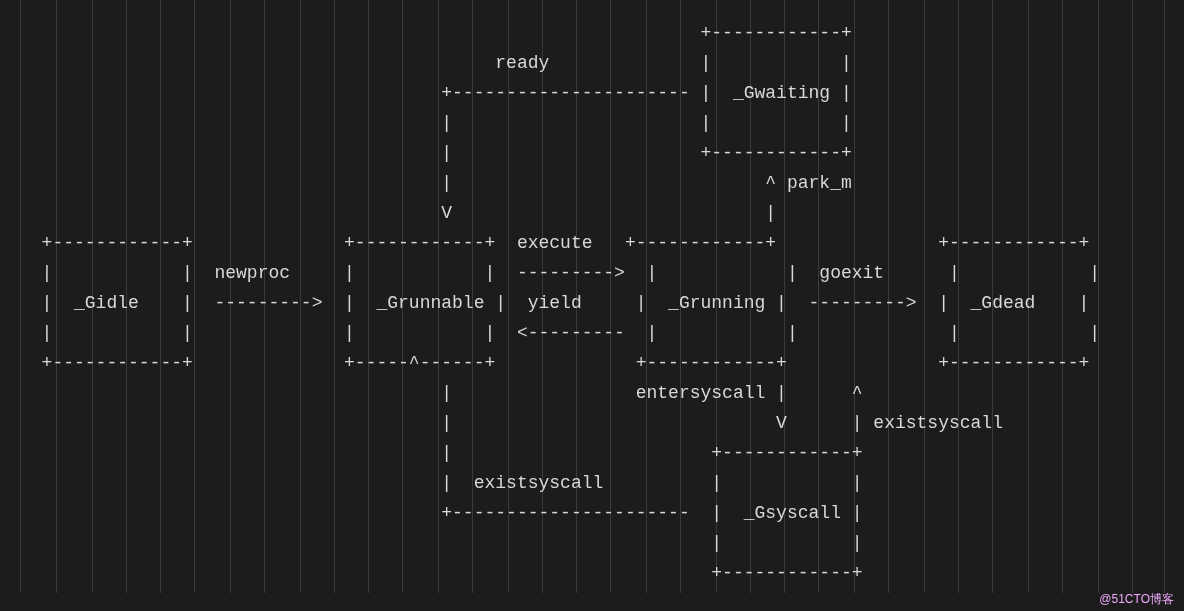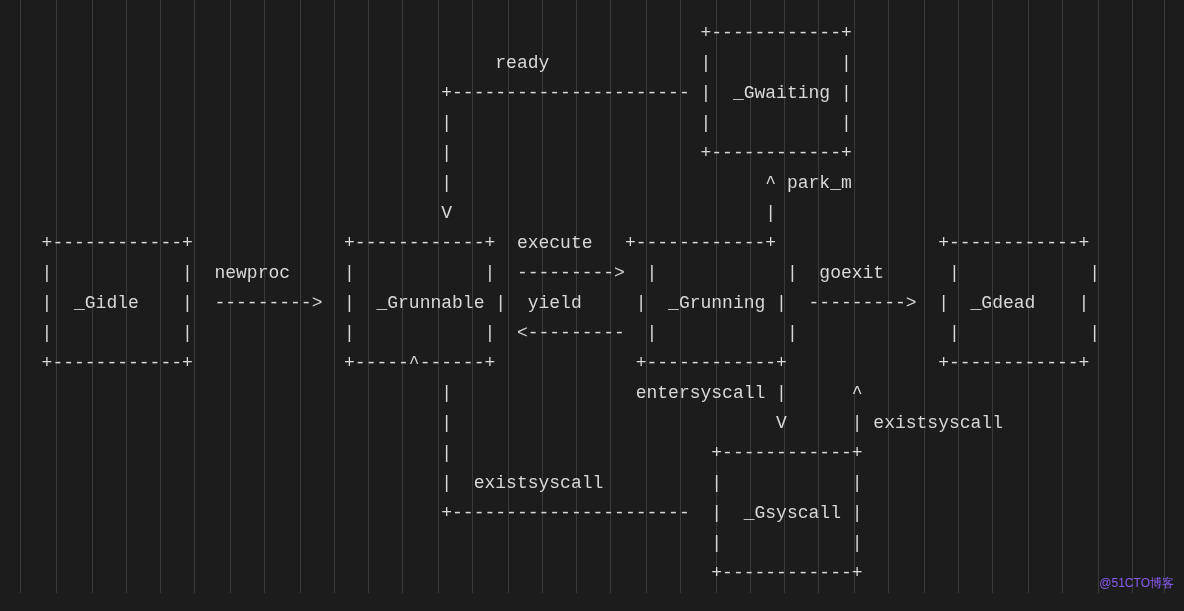--- a/index.html
+++ b/index.html
@@ -4,21 +4,21 @@
 <style>
   html,body{margin:0;padding:0;background:#1c1c1c;width:1184px;height:611px;overflow:hidden}
   .stage{position:relative;width:1184px;height:611px;font-family:ui-monospace,Menlo,Consolas,"Courier New",monospace;color:#d8d8d8}
   .lines{position:absolute;left:0;right:0;top:0;bottom:0}
   .vline{position:absolute;top:0;bottom:18px;width:1px;background:#3a3a3a}
   pre.diagram{
     position:absolute;left:0;top:0;margin:0;padding:18px 20px;
     font:500 18px/30px ui-monospace,Menlo,Consolas,"Courier New",monospace;
     color:#d8d8d8;white-space:pre;letter-spacing:0
   }
-  .watermark{position:absolute;right:10px;bottom:22px;font:400 12px/1 sans-serif;color:#8b5cf6}
+  .watermark{position:absolute;right:10px;bottom:6px;font:400 12px/1 sans-serif;color:#f0abfc}
 </style>
 </head>
 <body>
 
 <div class="stage">
   <div class="lines" id="vlines">
       <div class="vline" style="left: 20px;"></div>
       <div class="vline" style="left: 56px;"></div>
       <div class="vline" style="left: 92px;"></div>
       <div class="vline" style="left: 126px;"></div>

